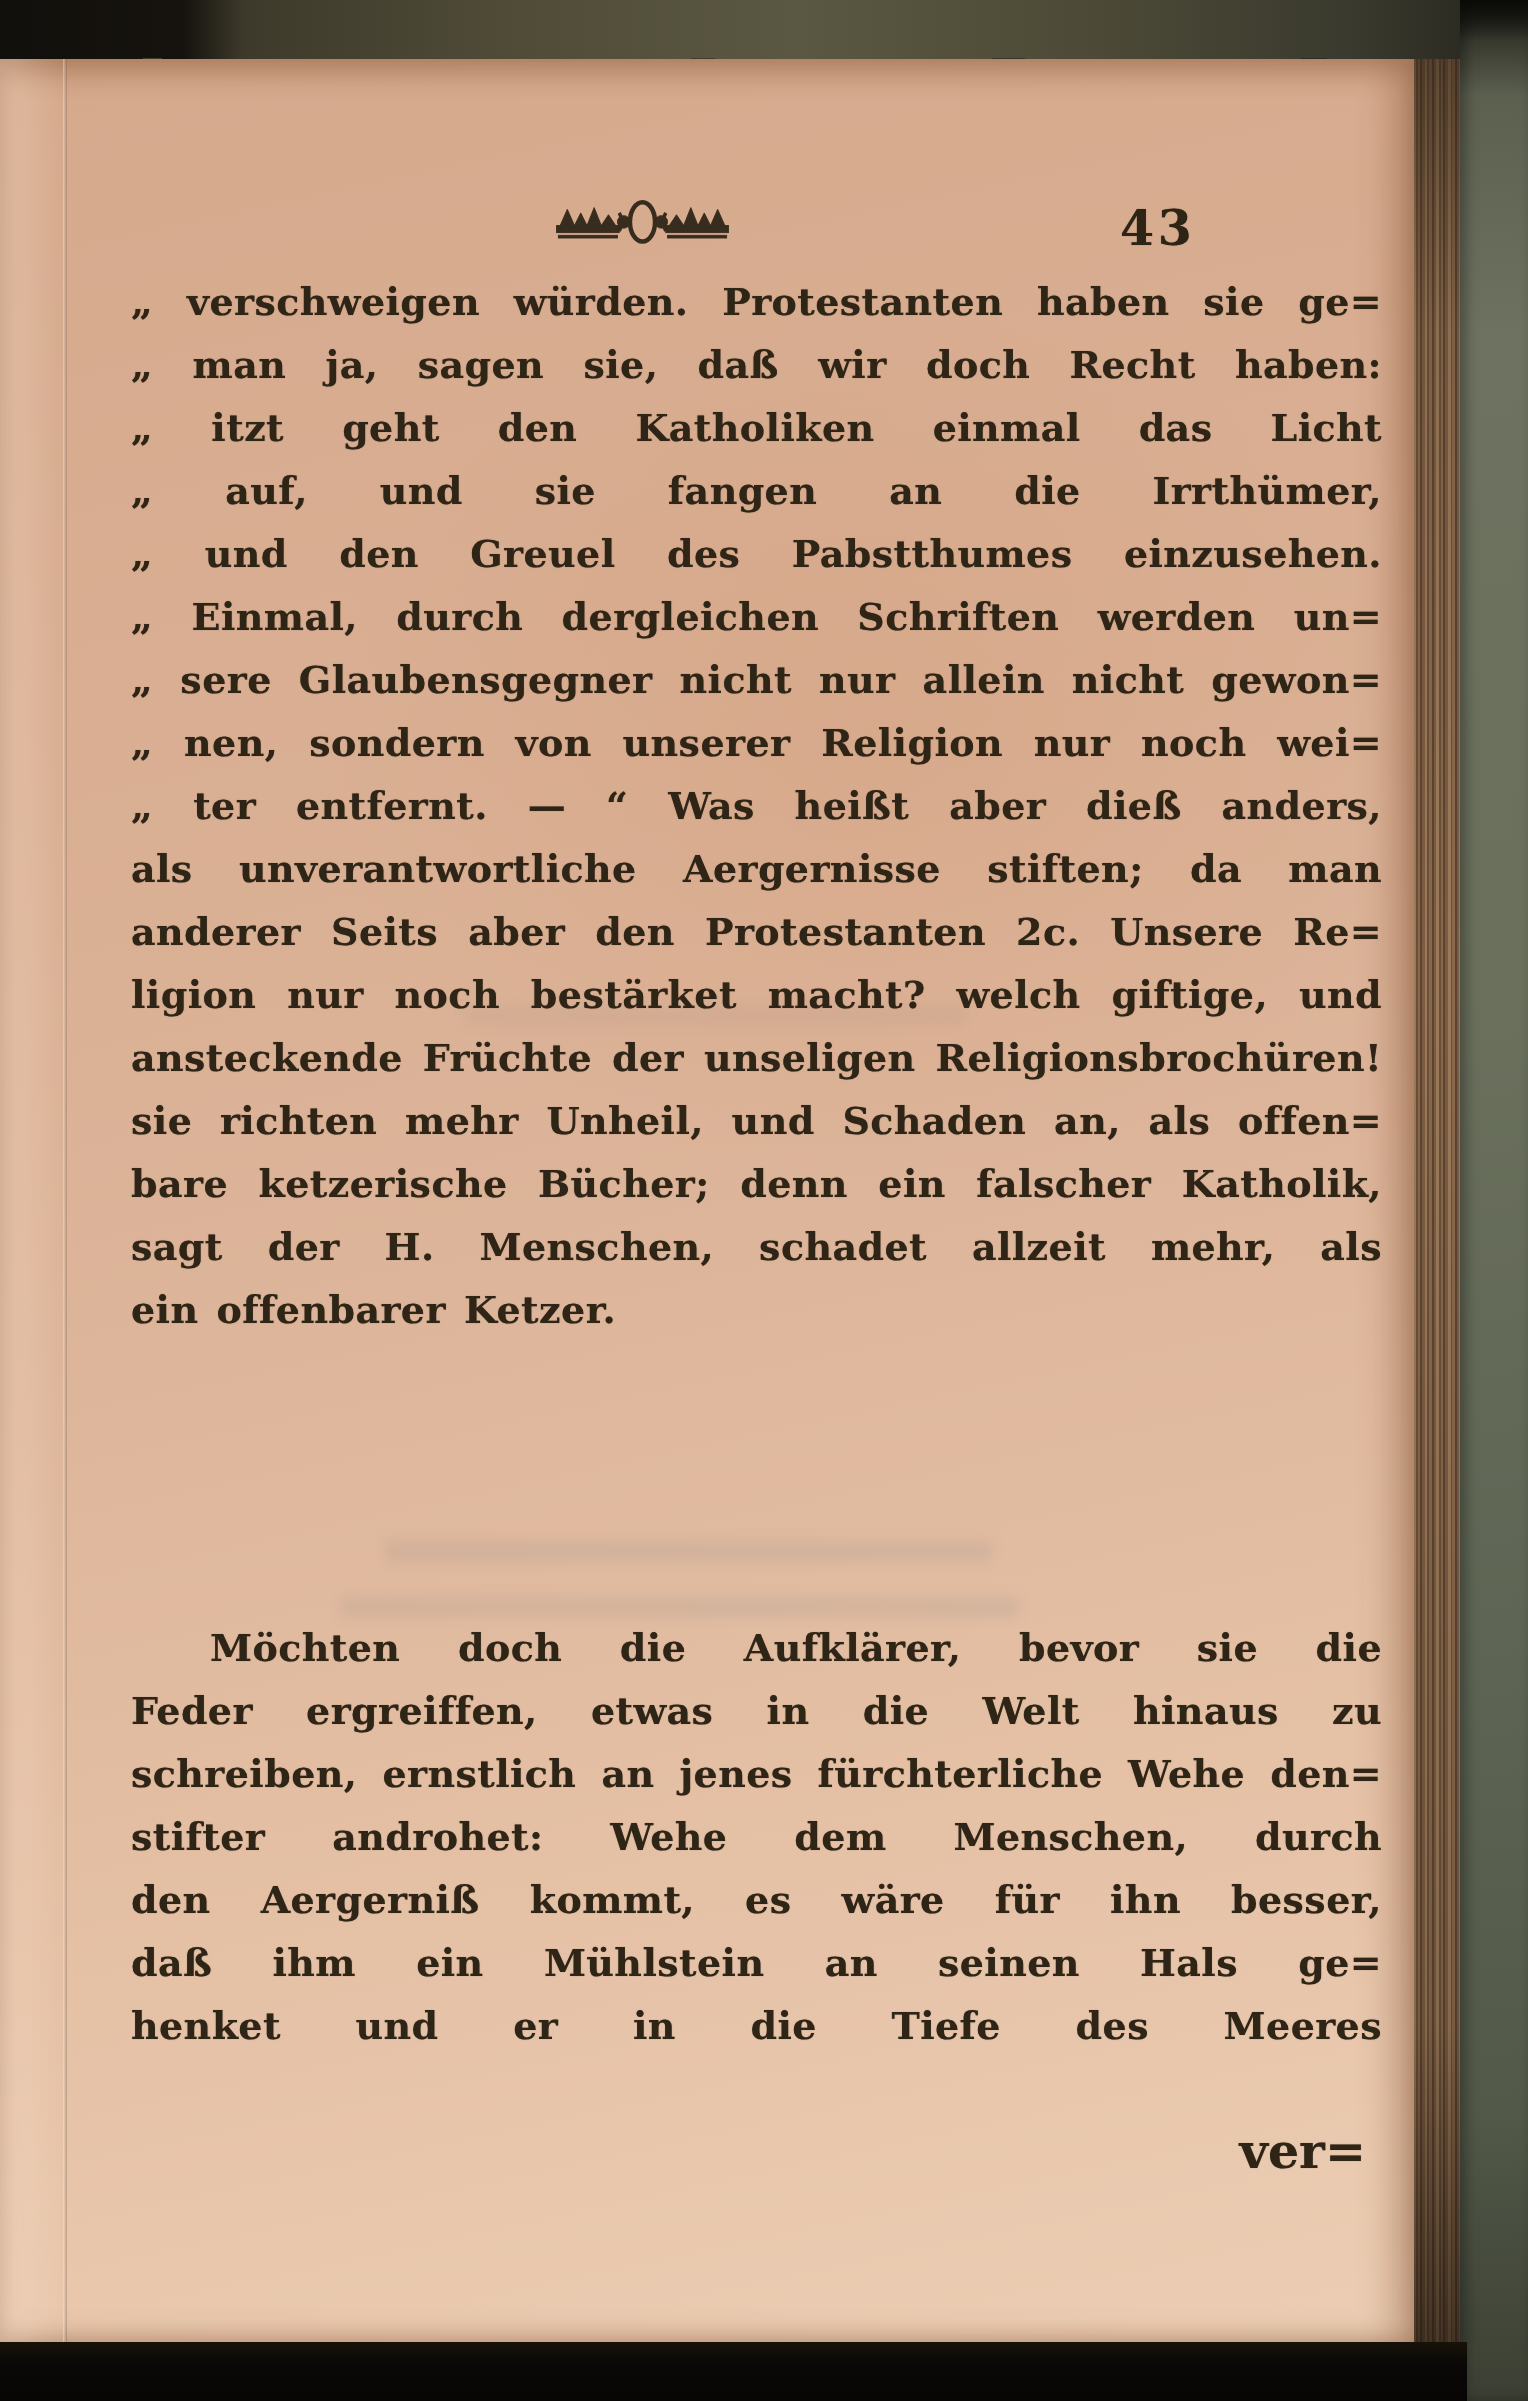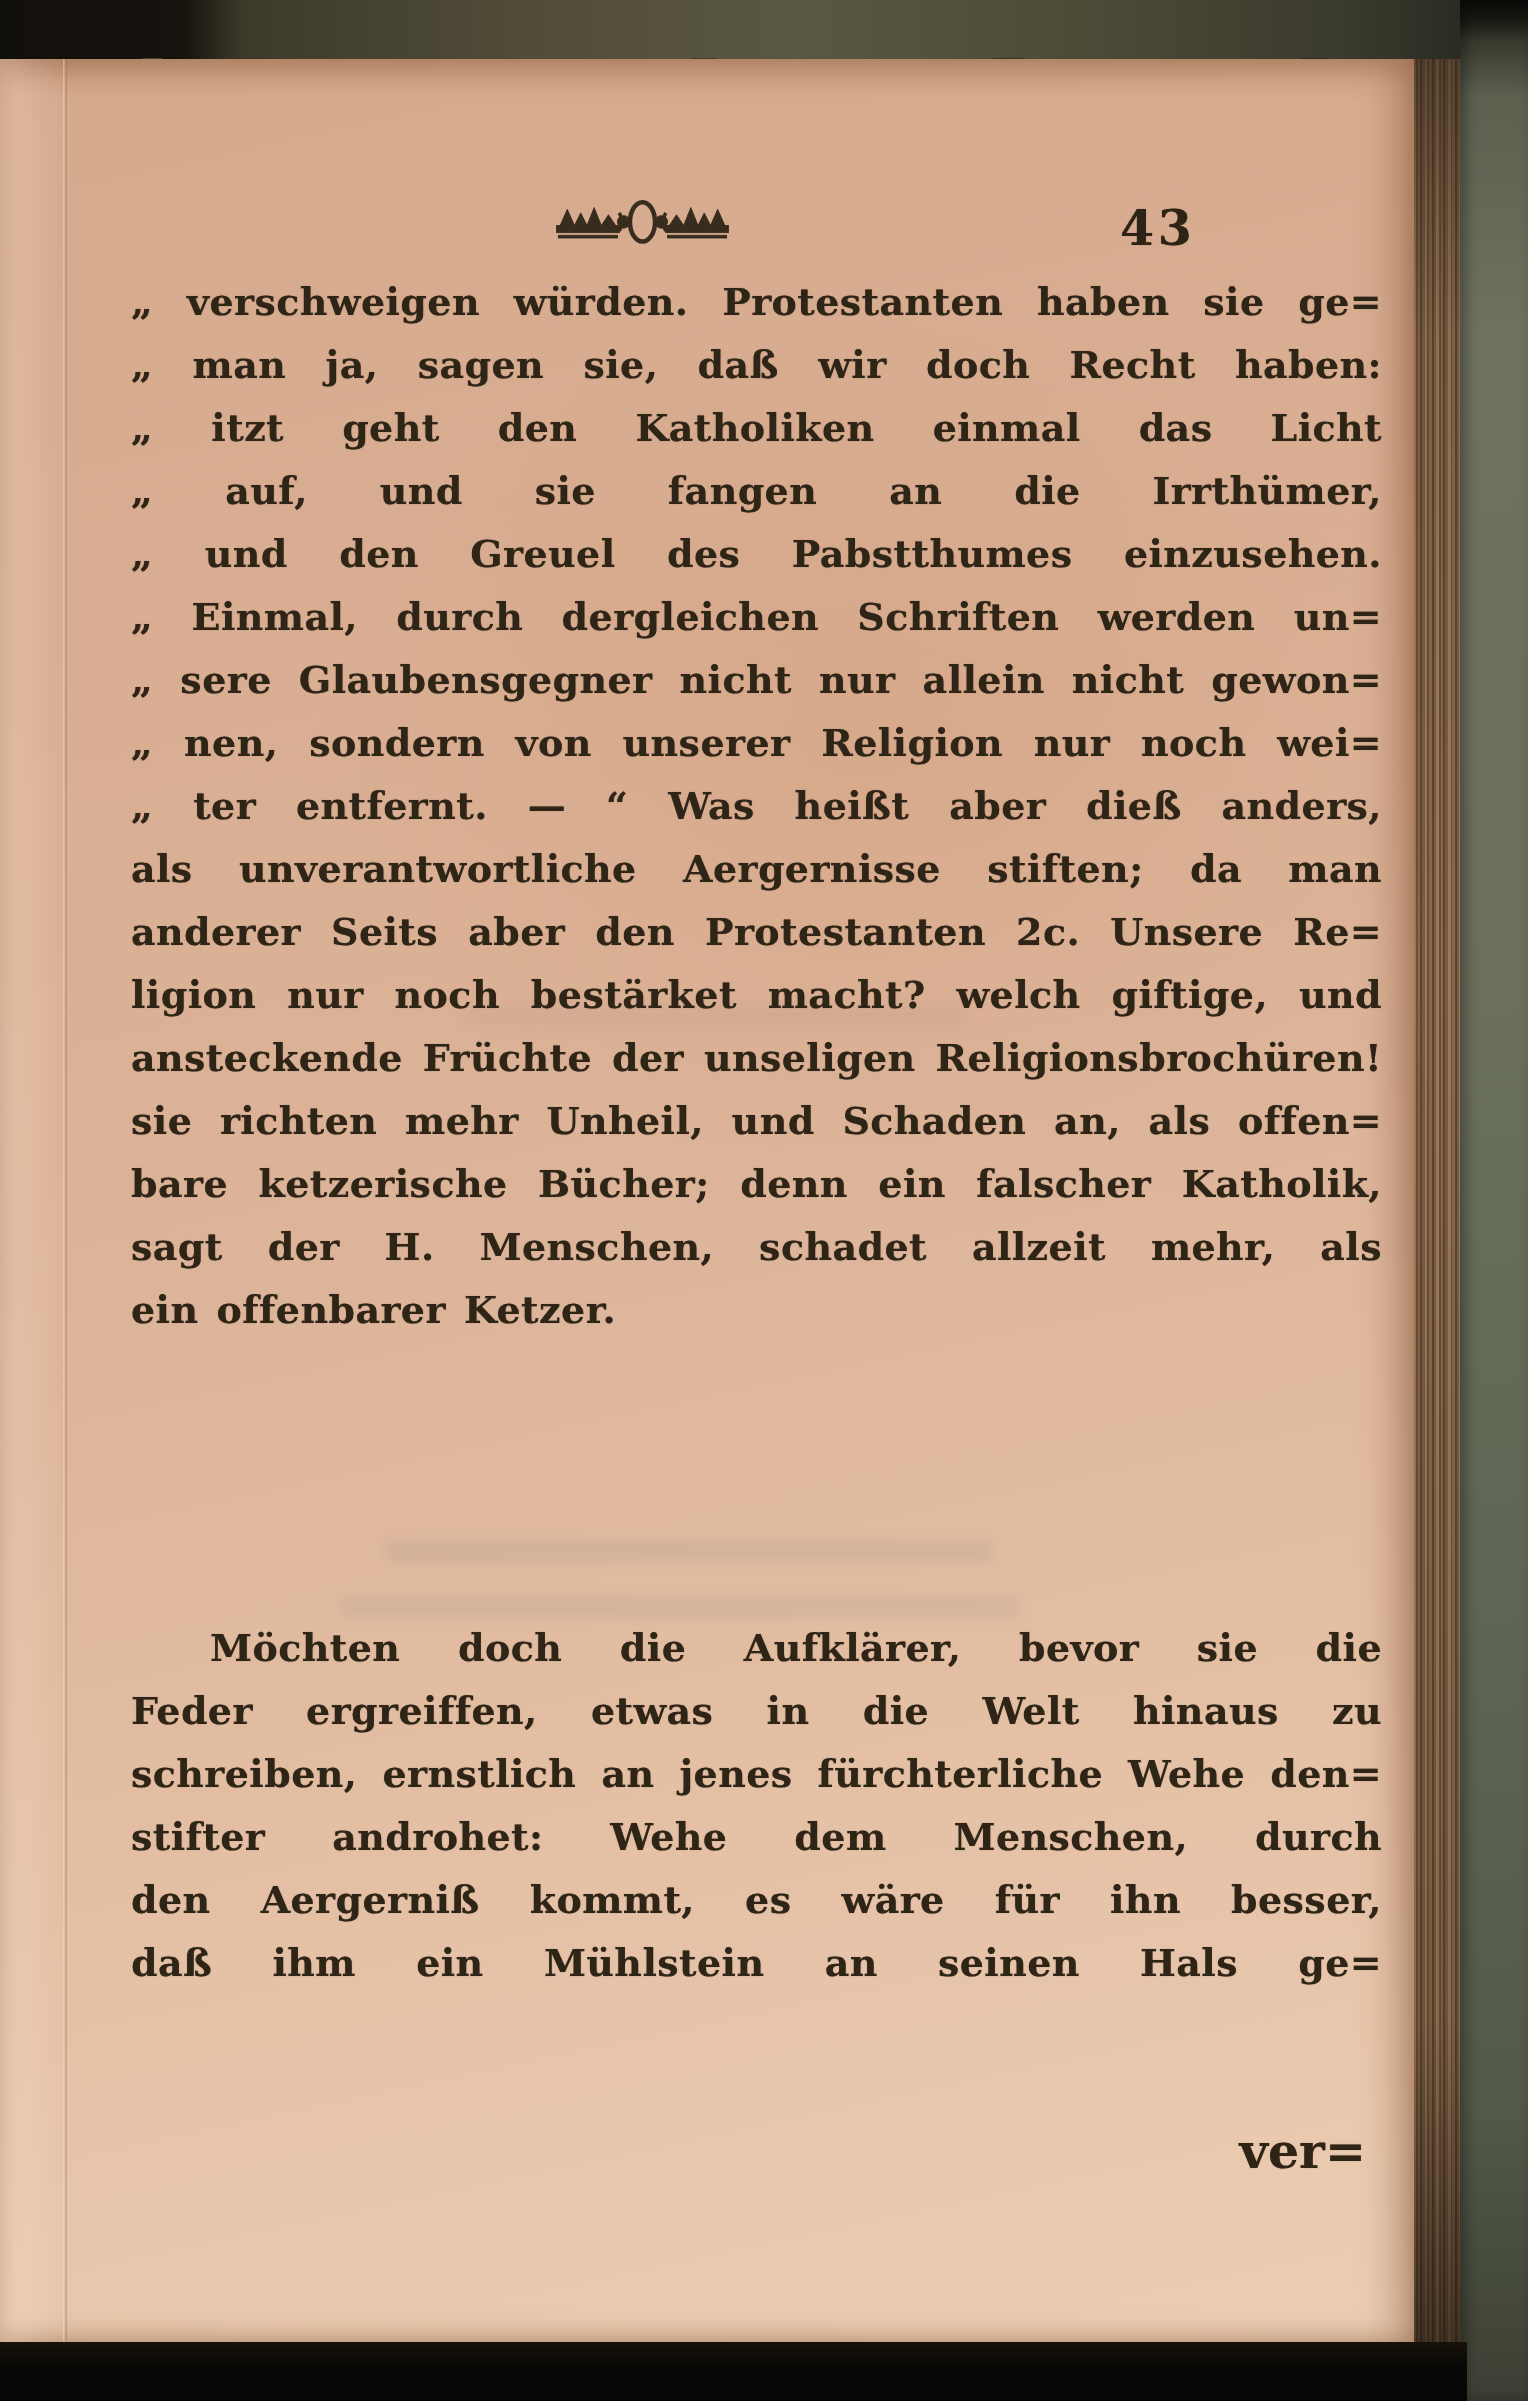--- a/index.html
+++ b/index.html
@@ -165,20 +165,21 @@
         <div class="ln short">ein offenbarer Ketzer.</div>
       </div>
 
       <div class="para p2">
         <div class="ln indent">Möchten doch die Aufklärer, bevor sie die</div>
         <div class="ln">Feder ergreiffen, etwas in die Welt hinaus zu</div>
         <div class="ln">schreiben, ernstlich an jenes fürchterliche Wehe den=</div>
         <div class="ln">stifter androhet: Wehe dem Menschen, durch</div>
         <div class="ln">den Aergerniß kommt, es wäre für ihn besser,</div>
         <div class="ln">daß ihm ein Mühlstein an seinen Hals ge=</div>
+        <div class="ln">henket und er in die Tiefe des Meeres</div>
       </div>
 
       <div class="catchword">ver=</div>
     </div>
   </div>
 
   <div class="bottom-shadow"></div>
 </div>
 
 

